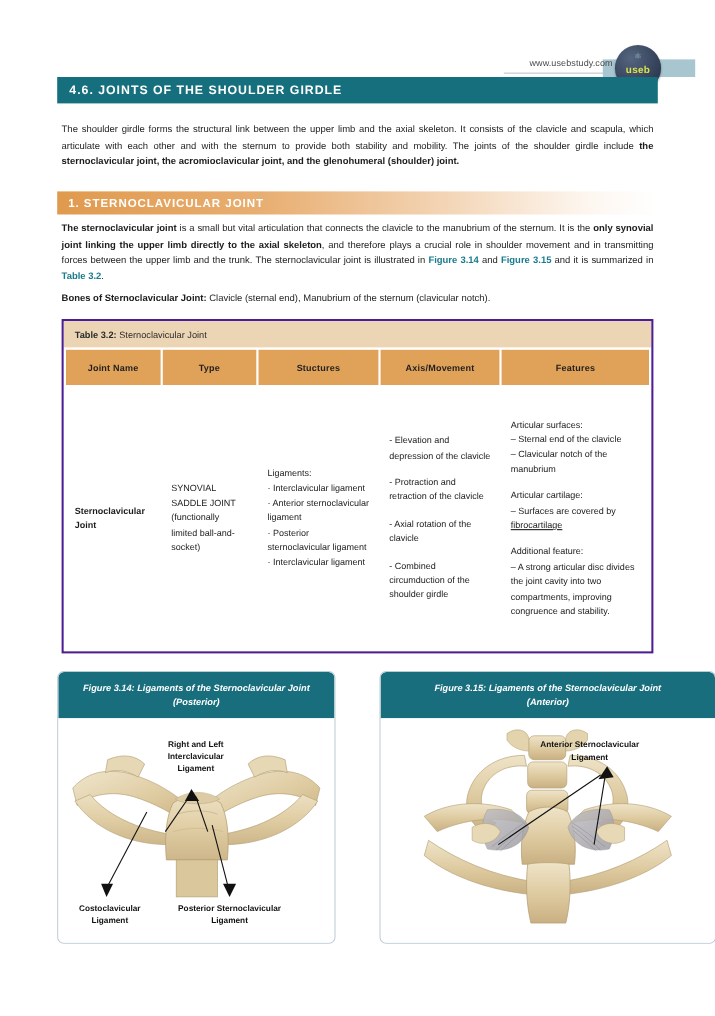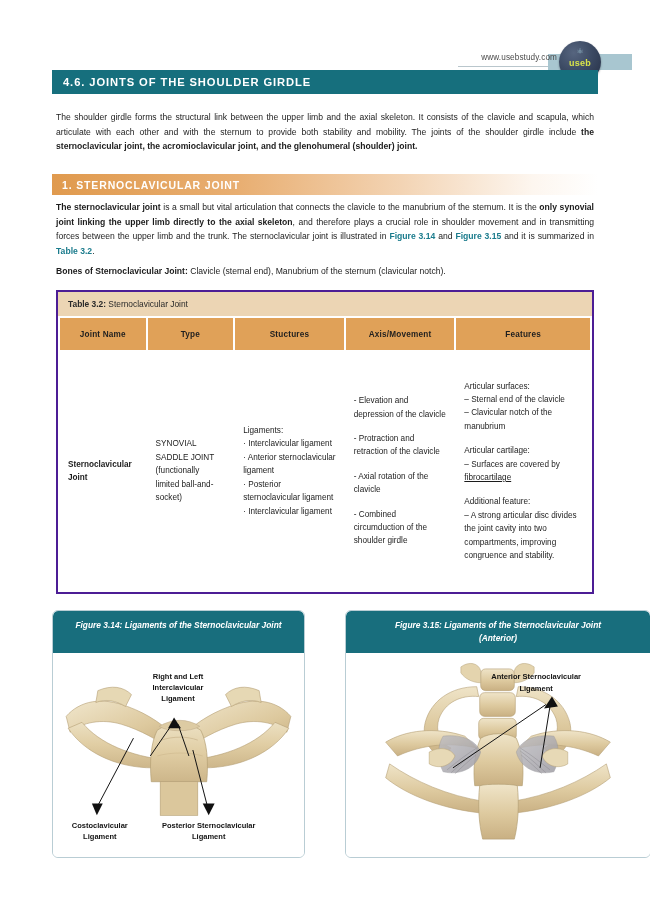--- a/index.html
+++ b/index.html
@@ -363,20 +363,21 @@
             <span class="cell-block">– A strong articular disc divides the joint cavity into two compartments, improving congruence and stability.</span>
           </td>
         </tr>
       </tbody>
     </table>
   </div>
 
   <div class="fig fig-left">
     <div class="fig-head">
       <span class="ft"><span>Figure 3.14:</span><span> Ligaments of the Sternoclavicular Joint</span></span>
+      <span class="ft">(Posterior)</span>
     </div>
     <div class="fig-body">
       <div class="fig-canvas">
         <svg viewBox="0 0 235 196" preserveAspectRatio="xMidYMid meet">
           <defs>
             <linearGradient id="boneA" x1="0" y1="0" x2="0" y2="1">
               <stop offset="0%" stop-color="#ece0c2"></stop>
               <stop offset="50%" stop-color="#e0cda3"></stop>
               <stop offset="100%" stop-color="#cdb68a"></stop>
             </linearGradient>

